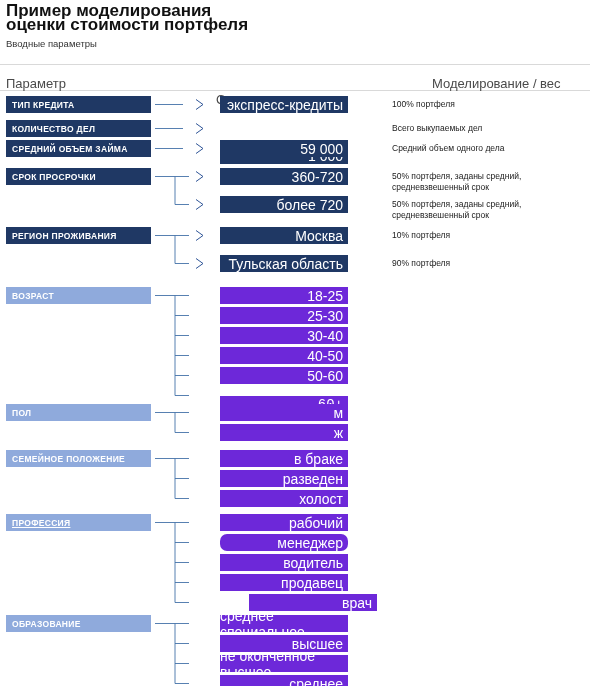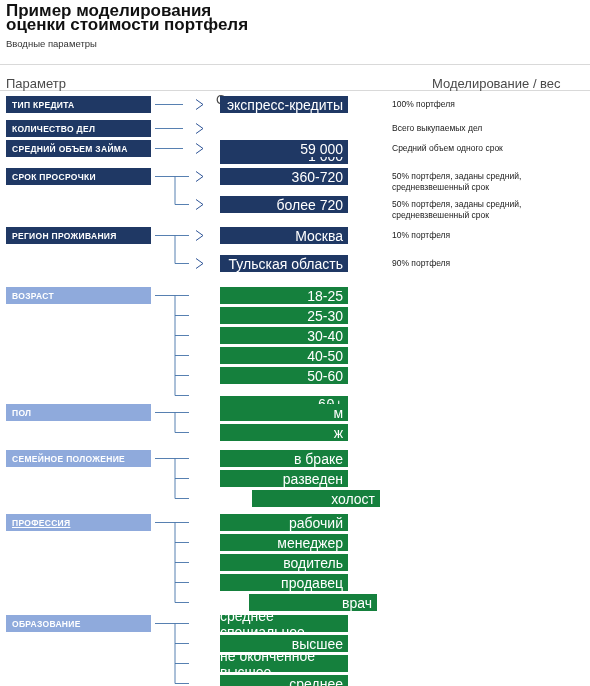--- a/index.html
+++ b/index.html
@@ -78,21 +78,21 @@
     background: #1f3864;
     color: #ffffff;
     font-size: 14px;
     display: flex;
     align-items: center;
     justify-content: flex-end;
     padding-right: 5px;
     box-sizing: border-box;
   }
   .val-box.light {
-    background: #15803d;
+    background: #6d28d9;
   }
 
   .note {
     position: absolute;
     left: 392px;
     width: 190px;
     font-size: 8.5px;
     color: #1a1a1a;
     line-height: 10.5px;
   }
@@ -172,21 +172,21 @@
 
 <div id="diagram">
     <div class="param-box" style="top: 96px;">ТИП КРЕДИТА</div>
     <div class="val-box" style="top: 96px;">экспресс-кредиты</div>
     <div class="note" style="top: 99px;">100% портфеля</div>
     <div class="param-box" style="top: 120px;">КОЛИЧЕСТВО ДЕЛ</div>
     <div class="val-box" style="top: 120px; margin-top: 27px;">1 000</div>
     <div class="note" style="top: 123px;">Всего выкупаемых дел</div>
     <div class="param-box" style="top: 140px;">СРЕДНИЙ ОБЪЕМ ЗАЙМА</div>
     <div class="val-box" style="top: 140px;">59 000</div>
-    <div class="note" style="top: 143px;">Средний объем одного срок</div>
+    <div class="note" style="top: 143px;">Средний объем одного дела</div>
     <div class="param-box" style="top: 168px;">СРОК ПРОСРОЧКИ</div>
     <div class="val-box" style="top: 168px;">360-720</div>
     <div class="note" style="top: 171px;">50% портфеля, заданы средний, средневзвешенный срок</div>
     <div class="val-box" style="top: 196px;">более 720</div>
     <div class="note" style="top: 199px;">50% портфеля, заданы средний, средневзвешенный срок</div>
     <div class="param-box" style="top: 227px;">РЕГИОН ПРОЖИВАНИЯ</div>
     <div class="val-box" style="top: 227px;">Москва</div>
     <div class="note" style="top: 230px;">10% портфеля</div>
     <div class="val-box" style="top: 255px;">Тульская область</div>
     <div class="note" style="top: 258px;">90% портфеля</div>
@@ -196,24 +196,24 @@
     <div class="val-box light" style="top: 327px;">30-40</div>
     <div class="val-box light" style="top: 347px;">40-50</div>
     <div class="val-box light" style="top: 367px;">50-60</div>
     <div class="val-box light" style="top: 396px; font-family: Liberation Mono, monospace;">60+</div>
     <div class="param-box light" style="top: 404px;">ПОЛ</div>
     <div class="val-box light" style="top: 404px;">м</div>
     <div class="val-box light" style="top: 424px;">ж</div>
     <div class="param-box light" style="top: 450px;">СЕМЕЙНОЕ ПОЛОЖЕНИЕ</div>
     <div class="val-box light" style="top: 450px;">в браке</div>
     <div class="val-box light" style="top: 470px;">разведен</div>
-    <div class="val-box light" style="top: 490px; margin-left: 32px;">холост</div>
+    <div class="val-box light" style="top: 490px;">холост</div>
     <div class="param-box light" style="top: 514px; text-decoration: underline;">ПРОФЕССИЯ</div>
     <div class="val-box light" style="top: 514px;">рабочий</div>
-    <div class="val-box light" style="top: 534px;">менеджер</div>
+    <div class="val-box light" style="top: 534px; border-radius: 7px;">менеджер</div>
     <div class="val-box light" style="top: 554px;">водитель</div>
     <div class="val-box light" style="top: 574px;">продавец</div>
     <div class="val-box light" style="top: 594px; margin-left: 29px;">врач</div>
     <div class="param-box light" style="top: 615px;">ОБРАЗОВАНИЕ</div>
     <div class="val-box light" style="top: 615px;">среднее специальное</div>
     <div class="val-box light" style="top: 635px;">высшее</div>
     <div class="val-box light" style="top: 655px;">не оконченное высшее</div>
     <div class="val-box light" style="top: 675px;">среднее</div>
   </div>
 

